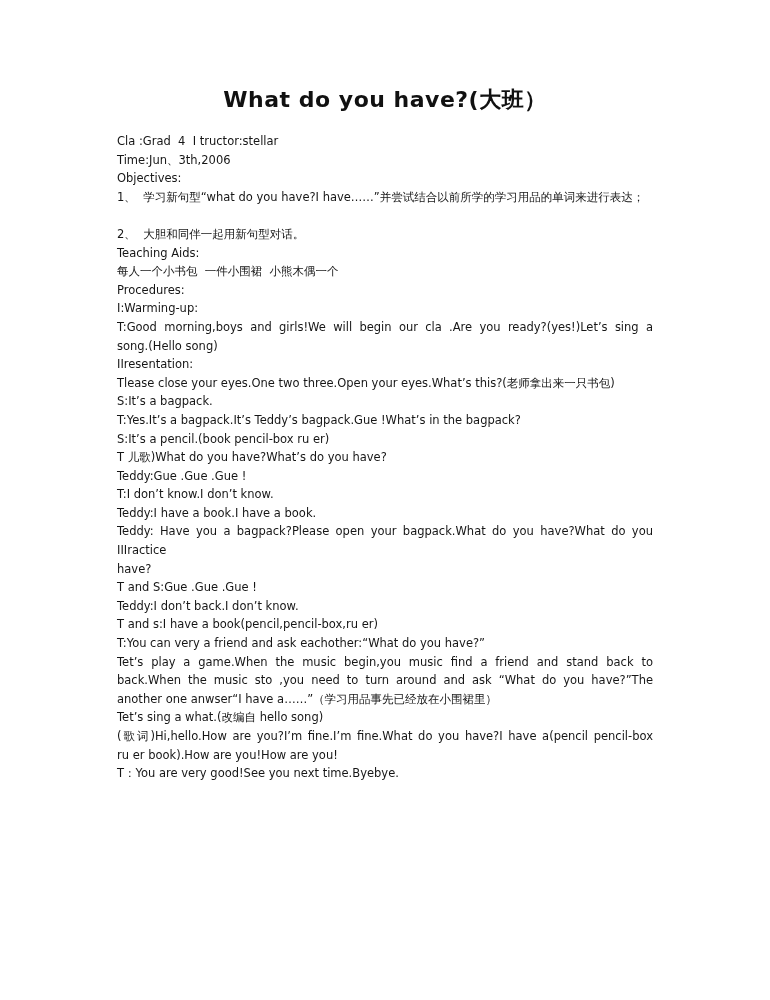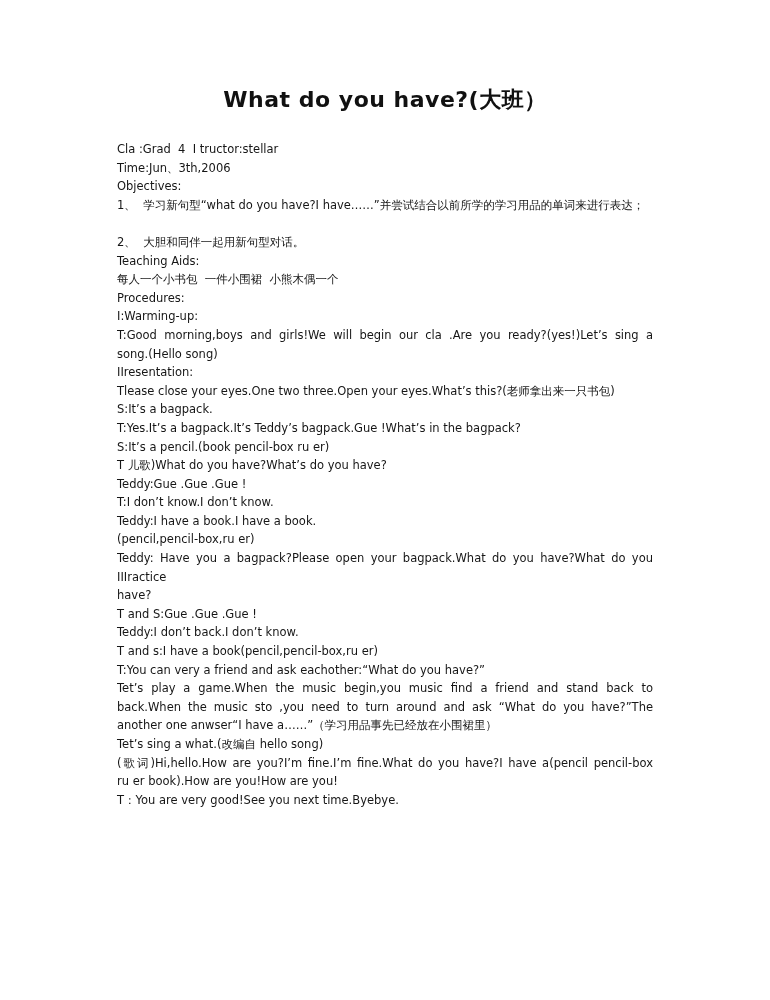--- a/index.html
+++ b/index.html
@@ -12,21 +12,21 @@
     width: 770px;
     height: 1000px;
     background: #ffffff;
     box-sizing: border-box;
     padding: 86px 117px 0 117px;
     overflow: hidden;
     font-family: "DejaVu Sans", "Liberation Sans", sans-serif;
     color: #161616;
   }
   .doc-title {
-    margin: 0 0 26px 0;
+    margin: 0 0 18px 0;
     text-align: center;
     font-size: 22px;
     font-weight: bold;
     line-height: 28px;
     letter-spacing: 0.5px;
     color: #111111;
     font-family: "DejaVu Sans", "Liberation Sans", sans-serif;
   }
   .doc-body {
     width: 536px;
@@ -66,21 +66,20 @@
       <div class="line">song.(Hello song)</div>
       <div class="line">IIresentation:</div>
       <div class="line">Tlease close your eyes.One two three.Open your eyes.What’s this?(老师拿出来一只书包)</div>
       <div class="line">S:It’s a bagpack.</div>
       <div class="line">T:Yes.It’s a bagpack.It’s Teddy’s bagpack.Gue !What’s in the bagpack?</div>
       <div class="line">S:It’s a pencil.(book pencil-box ru er)</div>
       <div class="line">T 儿歌)What do you have?What’s do you have?</div>
       <div class="line">Teddy:Gue .Gue .Gue !</div>
       <div class="line">T:I don’t know.I don’t know.</div>
       <div class="line">Teddy:I have a book.I have a book.</div>
-      <div class="line">(pencil,pencil-box,ru er)</div>
       <div class="line justify">Teddy: Have you a bagpack?Please open your bagpack.What do you have?What do you</div>
       <div class="line">IIIractice</div>
       <div class="line">have?</div>
       <div class="line">T and S:Gue .Gue .Gue !</div>
       <div class="line">Teddy:I don’t back.I don’t know.</div>
       <div class="line">T and s:I have a book(pencil,pencil-box,ru er)</div>
       <div class="line">T:You can very a friend and ask eachother:“What do you have?”</div>
       <div class="line justify">Tet’s play a game.When the music begin,you music find a friend and stand back to</div>
       <div class="line justify">back.When the music sto ,you need to turn around and ask “What do you have?”The</div>
       <div class="line">another one anwser“I have a……”（学习用品事先已经放在小围裙里）</div>

